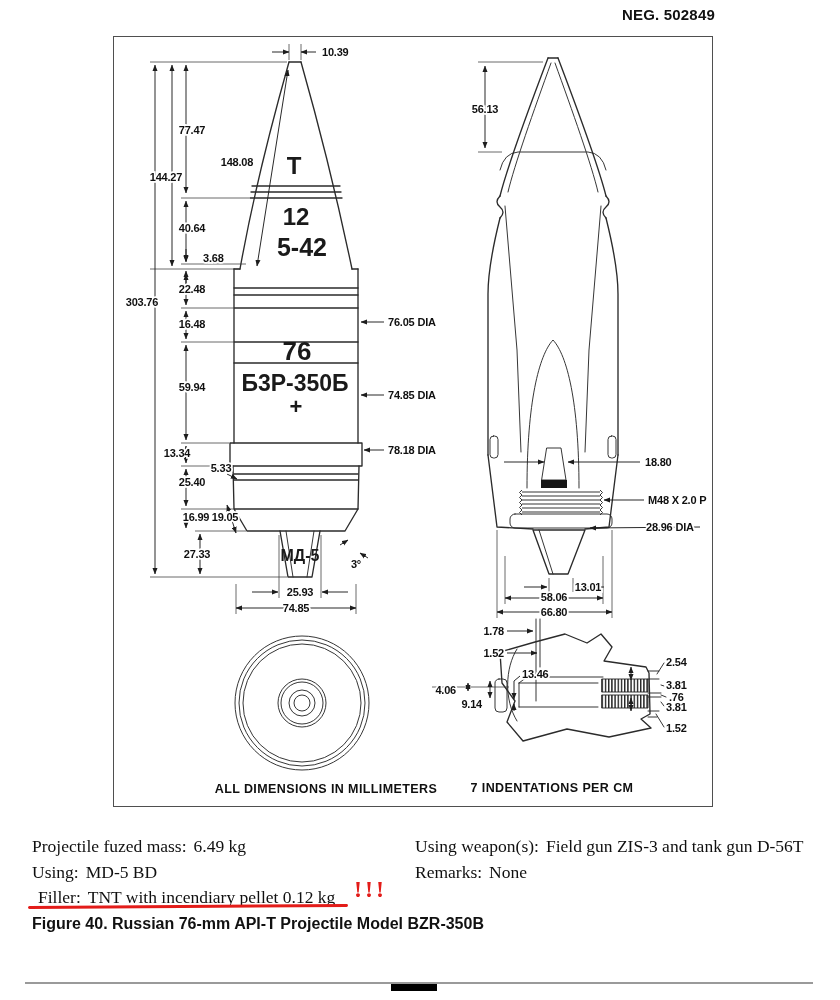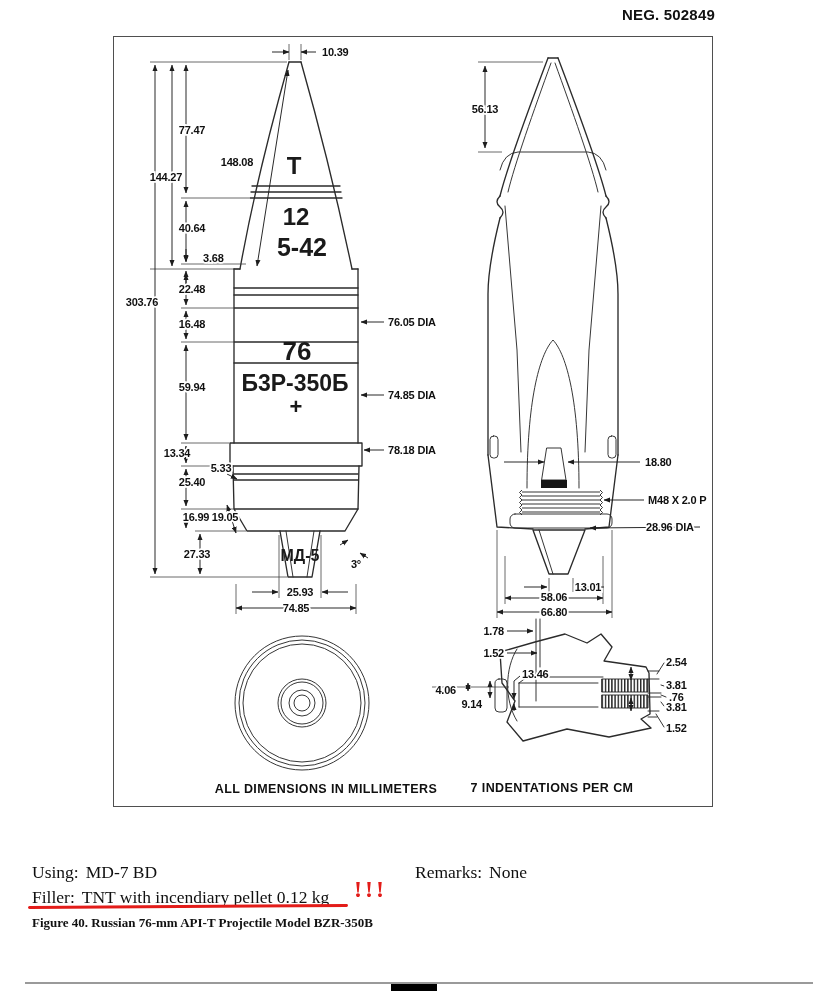--- a/index.html
+++ b/index.html
@@ -18,21 +18,21 @@
   .dl{font-size:11px;font-weight:bold;fill:#101010;paint-order:stroke;stroke:#fff;
       stroke-width:3.5px;letter-spacing:-.2px;}
   .mk{font-weight:bold;fill:#1a1a1a;}
   .note{font-size:12.5px;font-weight:bold;fill:#101010;letter-spacing:.4px;}
   .spec-line{position:absolute;font-family:"Liberation Serif",serif;font-size:17.5px;color:#101010;white-space:nowrap;}
   .spec-line .val{margin-left:7px;}
   .red-underline{position:absolute;left:28px;top:905px;width:320px;height:3px;
                  background:#e31c19;transform:rotate(-.4deg);border-radius:2px;}
   .bangs{position:absolute;left:354px;top:876px;color:#e31c19;font-weight:bold;
          font-size:24px;letter-spacing:3px;font-family:"Liberation Serif",serif;}
-  .caption{position:absolute;left:32px;top:915px;font-weight:bold;font-size:13px;color:#111;font-family:Liberation Serif, serif;}
+  .caption{position:absolute;left:32px;top:915px;font-weight:bold;font-size:16px;color:#111;}
   .rule{position:absolute;left:25px;top:982px;width:788px;height:2px;background:#9a9a9a;}
   .rule-black{position:absolute;left:391px;top:984px;width:46px;height:7px;background:#000;}
 </style>
 </head>
 <body>
 
 <div class="page">
 
   <div class="neg">NEG. 502849</div>
   <div class="frame"></div>
@@ -235,29 +235,35 @@
       <text class="mk" x="297" y="360" font-size="26">76</text>
       <text class="mk" x="295" y="391" font-size="23">Б3Р-350Б</text>
       <text class="mk" x="296" y="414" font-size="22">+</text>
       <text class="mk" x="300" y="561" font-size="16">МД-5</text>
     </g>
 
     <text class="note" x="326" y="793" text-anchor="middle">ALL DIMENSIONS IN MILLIMETERS</text>
     <text class="note" x="552" y="792" text-anchor="middle">7 INDENTATIONS PER CM</text>
   </svg>
 
+  <div class="spec-line" style="left:32px;top:836px;">
+    <span>Projectile fuzed mass:</span><span class="val">6.49 kg</span>
+  </div>
   <div class="spec-line" style="left:32px;top:862px;">
-    <span>Using:</span><span class="val">MD-7 BD</span>
-  </div>
-  <div class="spec-line" style="left:32px;top:887px;">
+    <span>Using:</span><span class="val">MD-5 BD</span>
+  </div>
+  <div class="spec-line" style="left:38px;top:887px;">
     <span>Filler:</span><span class="val">TNT with incendiary pellet 0.12 kg</span>
   </div>
   <div class="red-underline"></div>
   <div class="bangs">!!!</div>
 
+  <div class="spec-line" style="left:415px;top:836px;">
+    <span>Using weapon(s):</span><span class="val">Field gun ZIS-3 and tank gun D-56T</span>
+  </div>
   <div class="spec-line" style="left:415px;top:862px;text-align:right;">
     <span>Remarks:</span><span class="val">None</span>
   </div>
 
   <div class="caption">Figure 40.  Russian 76-mm API-T Projectile Model BZR-350B</div>
 
   <div class="rule"></div>
   <div class="rule-black"></div>
 </div>
 

